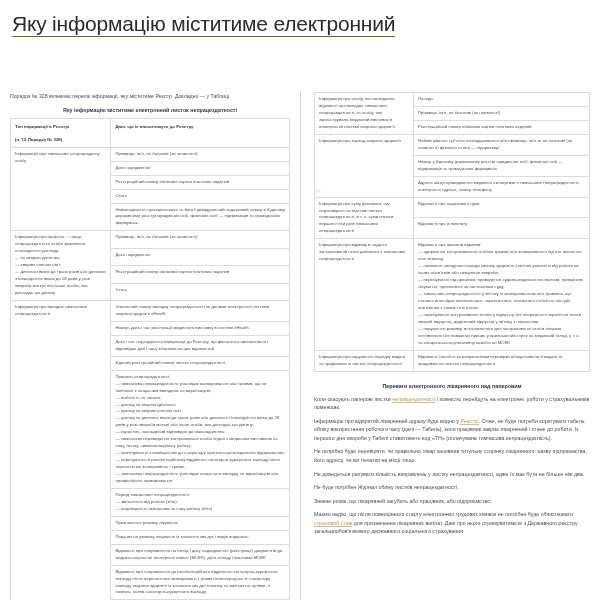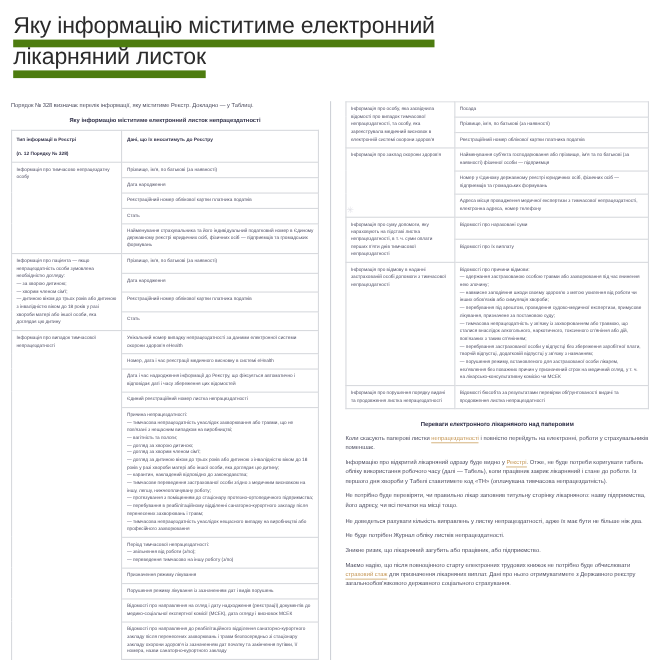--- a/index.html
+++ b/index.html
@@ -29,21 +29,21 @@
   .doc-title {
     font-size: 21px;
     line-height: 1.32;
     font-weight: 400;
     color: #2b2b2b;
     margin: 0;
     letter-spacing: -0.2px;
   }
   .doc-title .tline {
     display: inline;
-    border-bottom: 7px solid #4d7c0f;
+    border-bottom: 1px solid #4d7c0f;
     padding-bottom: 1px;
   }
 
   
   .columns {
     position: absolute;
     top: 92px;
     left: 0;
     width: 600px;
     height: 508px;
@@ -141,21 +141,20 @@
   .col-right { position: relative; }
 </style>
 </head>
 <body>
 
 <div class="page">
 
   <div class="title-wrap">
     <h1 class="doc-title">
       <span class="tline">Яку інформацію міститиме електронний</span><br>
-      <span class="tline">лікарняний листок</span>
     </h1>
   </div>
 
   <div class="columns">
 
     <div class="col col-left">
 
       <p class="intro">Порядок № 328 визначає перелік інформації, яку міститиме Реєстр. Докладно — у Таблиці.</p>
 
       <div class="tbl-caption">Яку інформацію міститиме електронний листок непрацездатності</div>

